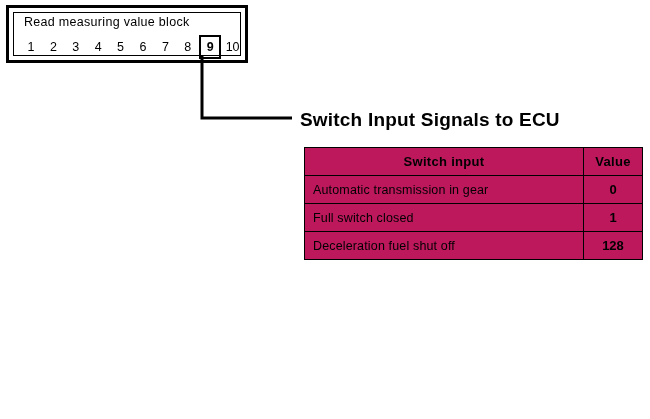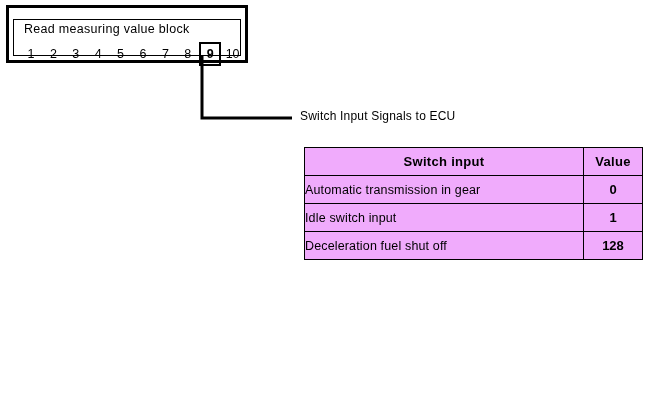--- a/index.html
+++ b/index.html
@@ -31,21 +31,20 @@
   }
   .mvb-inner {
     position: absolute;
     left: 4px;
     top: 4px;
     right: 4px;
     bottom: 4px;
     border: 1px solid #000;
     box-sizing: border-box;
     background: #fff;
-    margin-top: 7px;
   }
   .mvb-title {
     position: absolute;
     left: 10px;
     top: 2px;
     font-size: 12.5px;
     font-weight: 400;
     letter-spacing: 0.3px;
     white-space: nowrap;
   }
@@ -83,22 +82,22 @@
     width: 650px;
     height: 419px;
     pointer-events: none;
   }
 
   
   .heading {
     position: absolute;
     left: 300px;
     top: 109px;
-    font-size: 12px;
-    font-weight: 400;
+    font-size: 19px;
+    font-weight: 700;
     letter-spacing: 0.2px;
     white-space: nowrap;
   }
 
   
   .tbl-wrap {
     position: absolute;
     left: 304px;
     top: 147px;
     width: 338px;
@@ -106,40 +105,41 @@
   table.sig {
     border-collapse: collapse;
     width: 338px;
     table-layout: fixed;
     background: #fff;
   }
   table.sig th,
   table.sig td {
     border: 1.5px solid #000;
     padding: 0;
-    background: #f0abfc;
+    background: #be185d;
   }
   .col-desc { width: 279px; }
   .col-val  { width: 59px; }
 
   table.sig th.h-desc,
   table.sig th.h-val {
     height: 27px;
     font-size: 13px;
     font-weight: 700;
     text-align: center;
     vertical-align: middle;
     letter-spacing: 0.3px;
   }
   table.sig td.c-desc {
     height: 27px;
     font-size: 12.5px;
     font-weight: 400;
     text-align: left;
     vertical-align: middle;
+    padding-left: 8px;
     letter-spacing: 0.15px;
     margin-left: 15px;
   }
   table.sig td.c-val {
     height: 27px;
     font-size: 13px;
     font-weight: 700;
     text-align: center;
     vertical-align: middle;
   }
@@ -188,21 +188,21 @@
         <th class="h-desc">Switch input</th>
         <th class="h-val">Value</th>
       </tr>
     </thead>
     <tbody>
         <tr>
           <td class="c-desc">Automatic transmission in gear</td>
           <td class="c-val">0</td>
         </tr>
         <tr>
-          <td class="c-desc">Idle switch input</td>
+          <td class="c-desc">Full switch closed</td>
           <td class="c-val">1</td>
         </tr>
         <tr>
           <td class="c-desc">Deceleration fuel shut off</td>
           <td class="c-val">128</td>
         </tr>
       </tbody>
   </table>
 </div>
 

